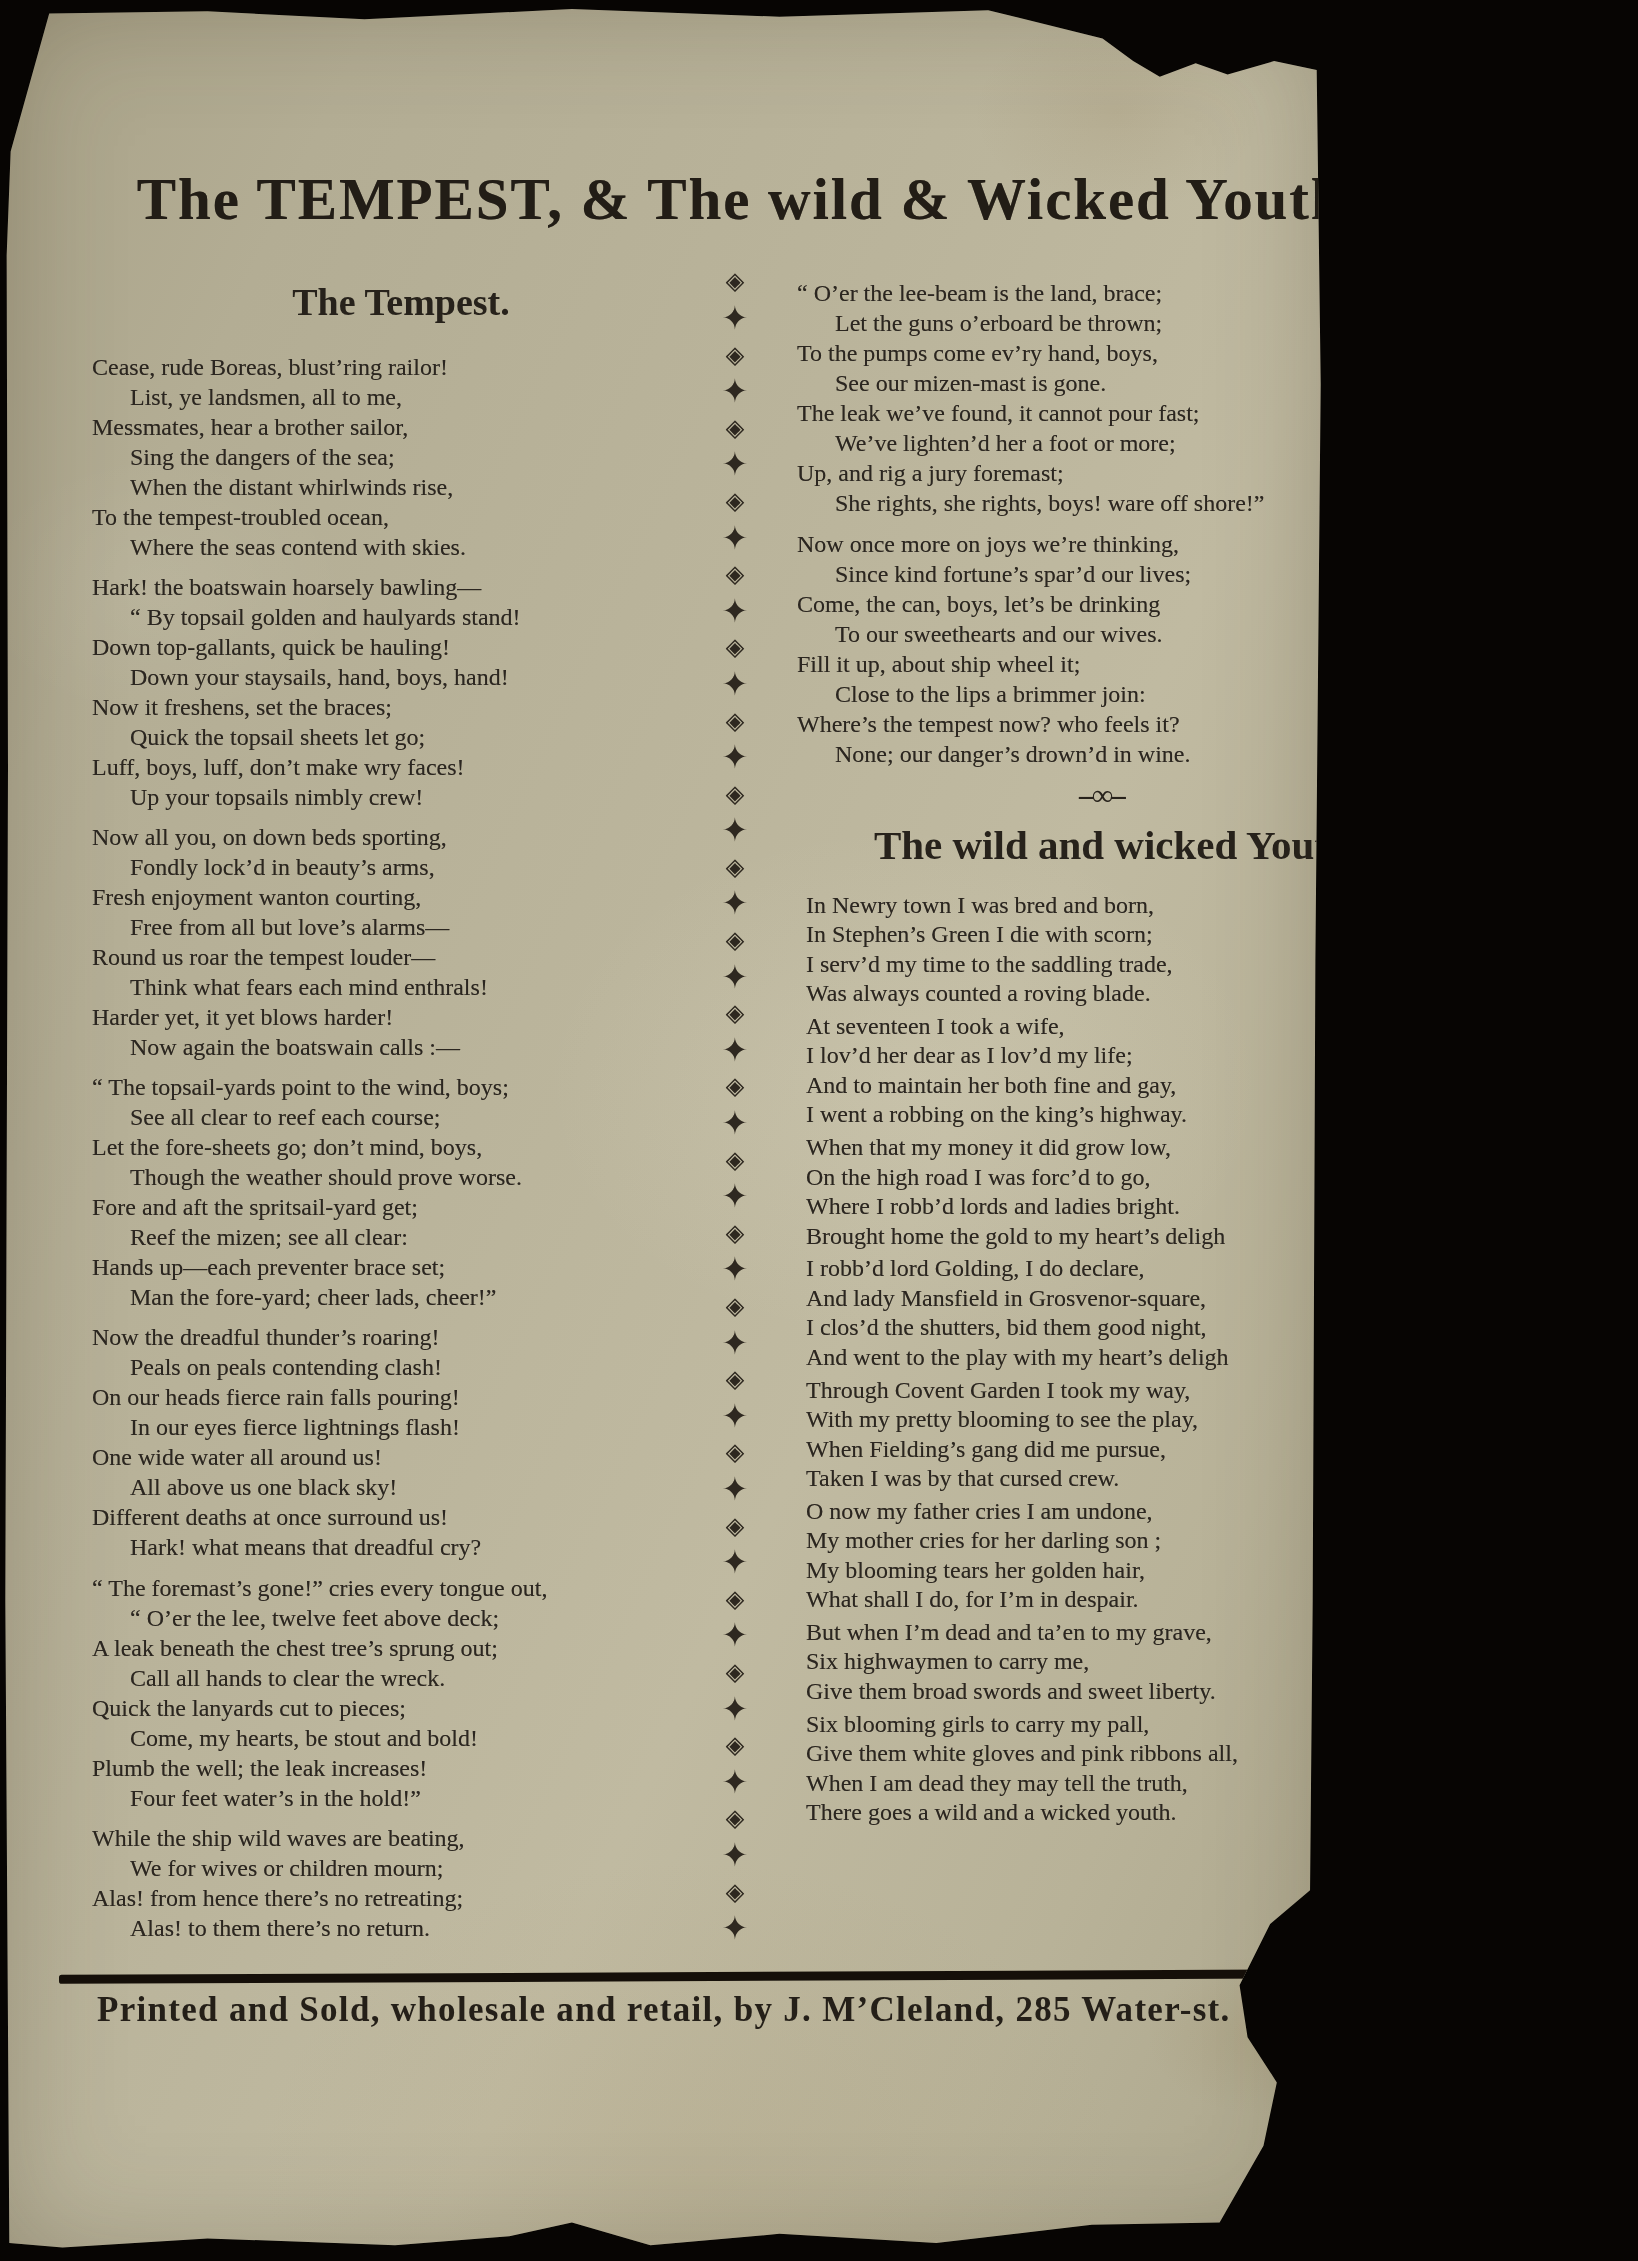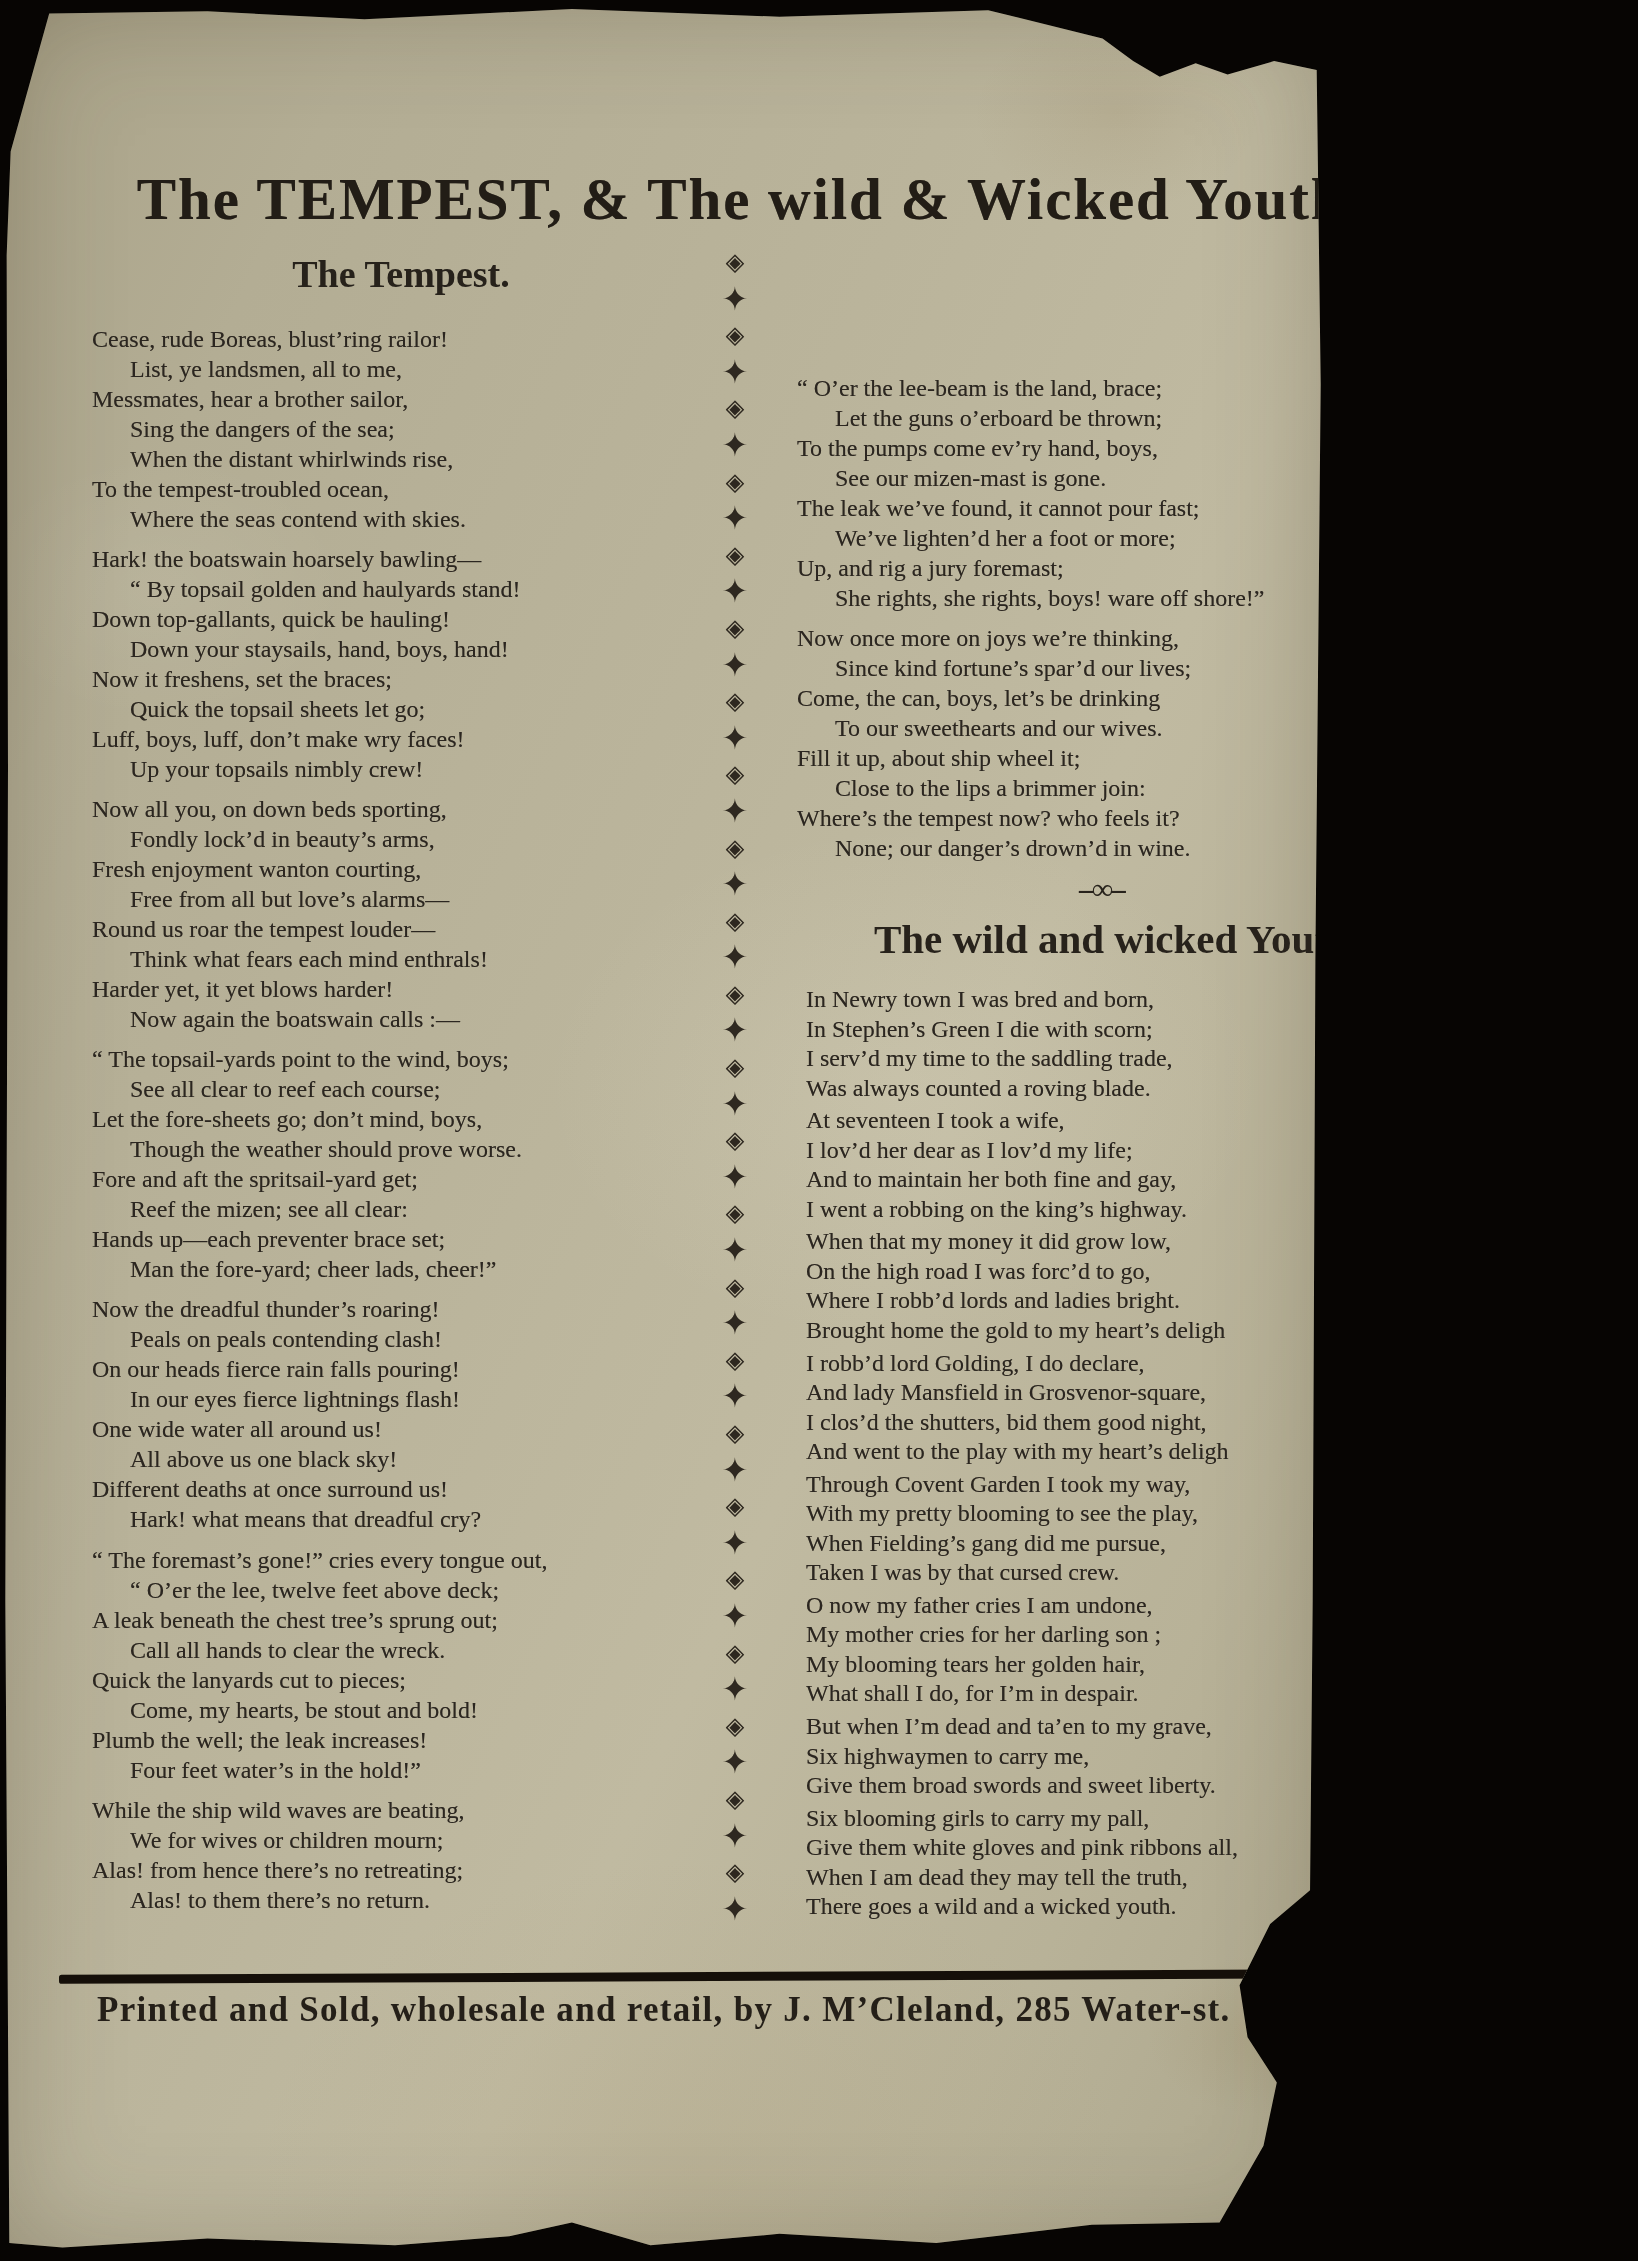--- a/index.html
+++ b/index.html
@@ -50,22 +50,22 @@
     font-size: 59px;
     font-weight: 700;
     letter-spacing: 1.9px;
     text-align: center;
     white-space: nowrap;
     color: #221d16;
     text-shadow: 0 0 0.6px rgba(35, 28, 18, 0.55);
   }
   .cols {
     display: flex;
-    margin-top: 1px;
-    align-items: flex-end;
+    margin-top: 29px;
+    align-items: flex-start;
   }
   .col-left { width: 631px; padding-left: 31px; }
   .col-left h2 {
     margin: 16.7px 0 28px 0;
     font-size: 38px;
     font-weight: 700;
     text-align: center;
     color: #27221b;
   }
   .divider-strip {

